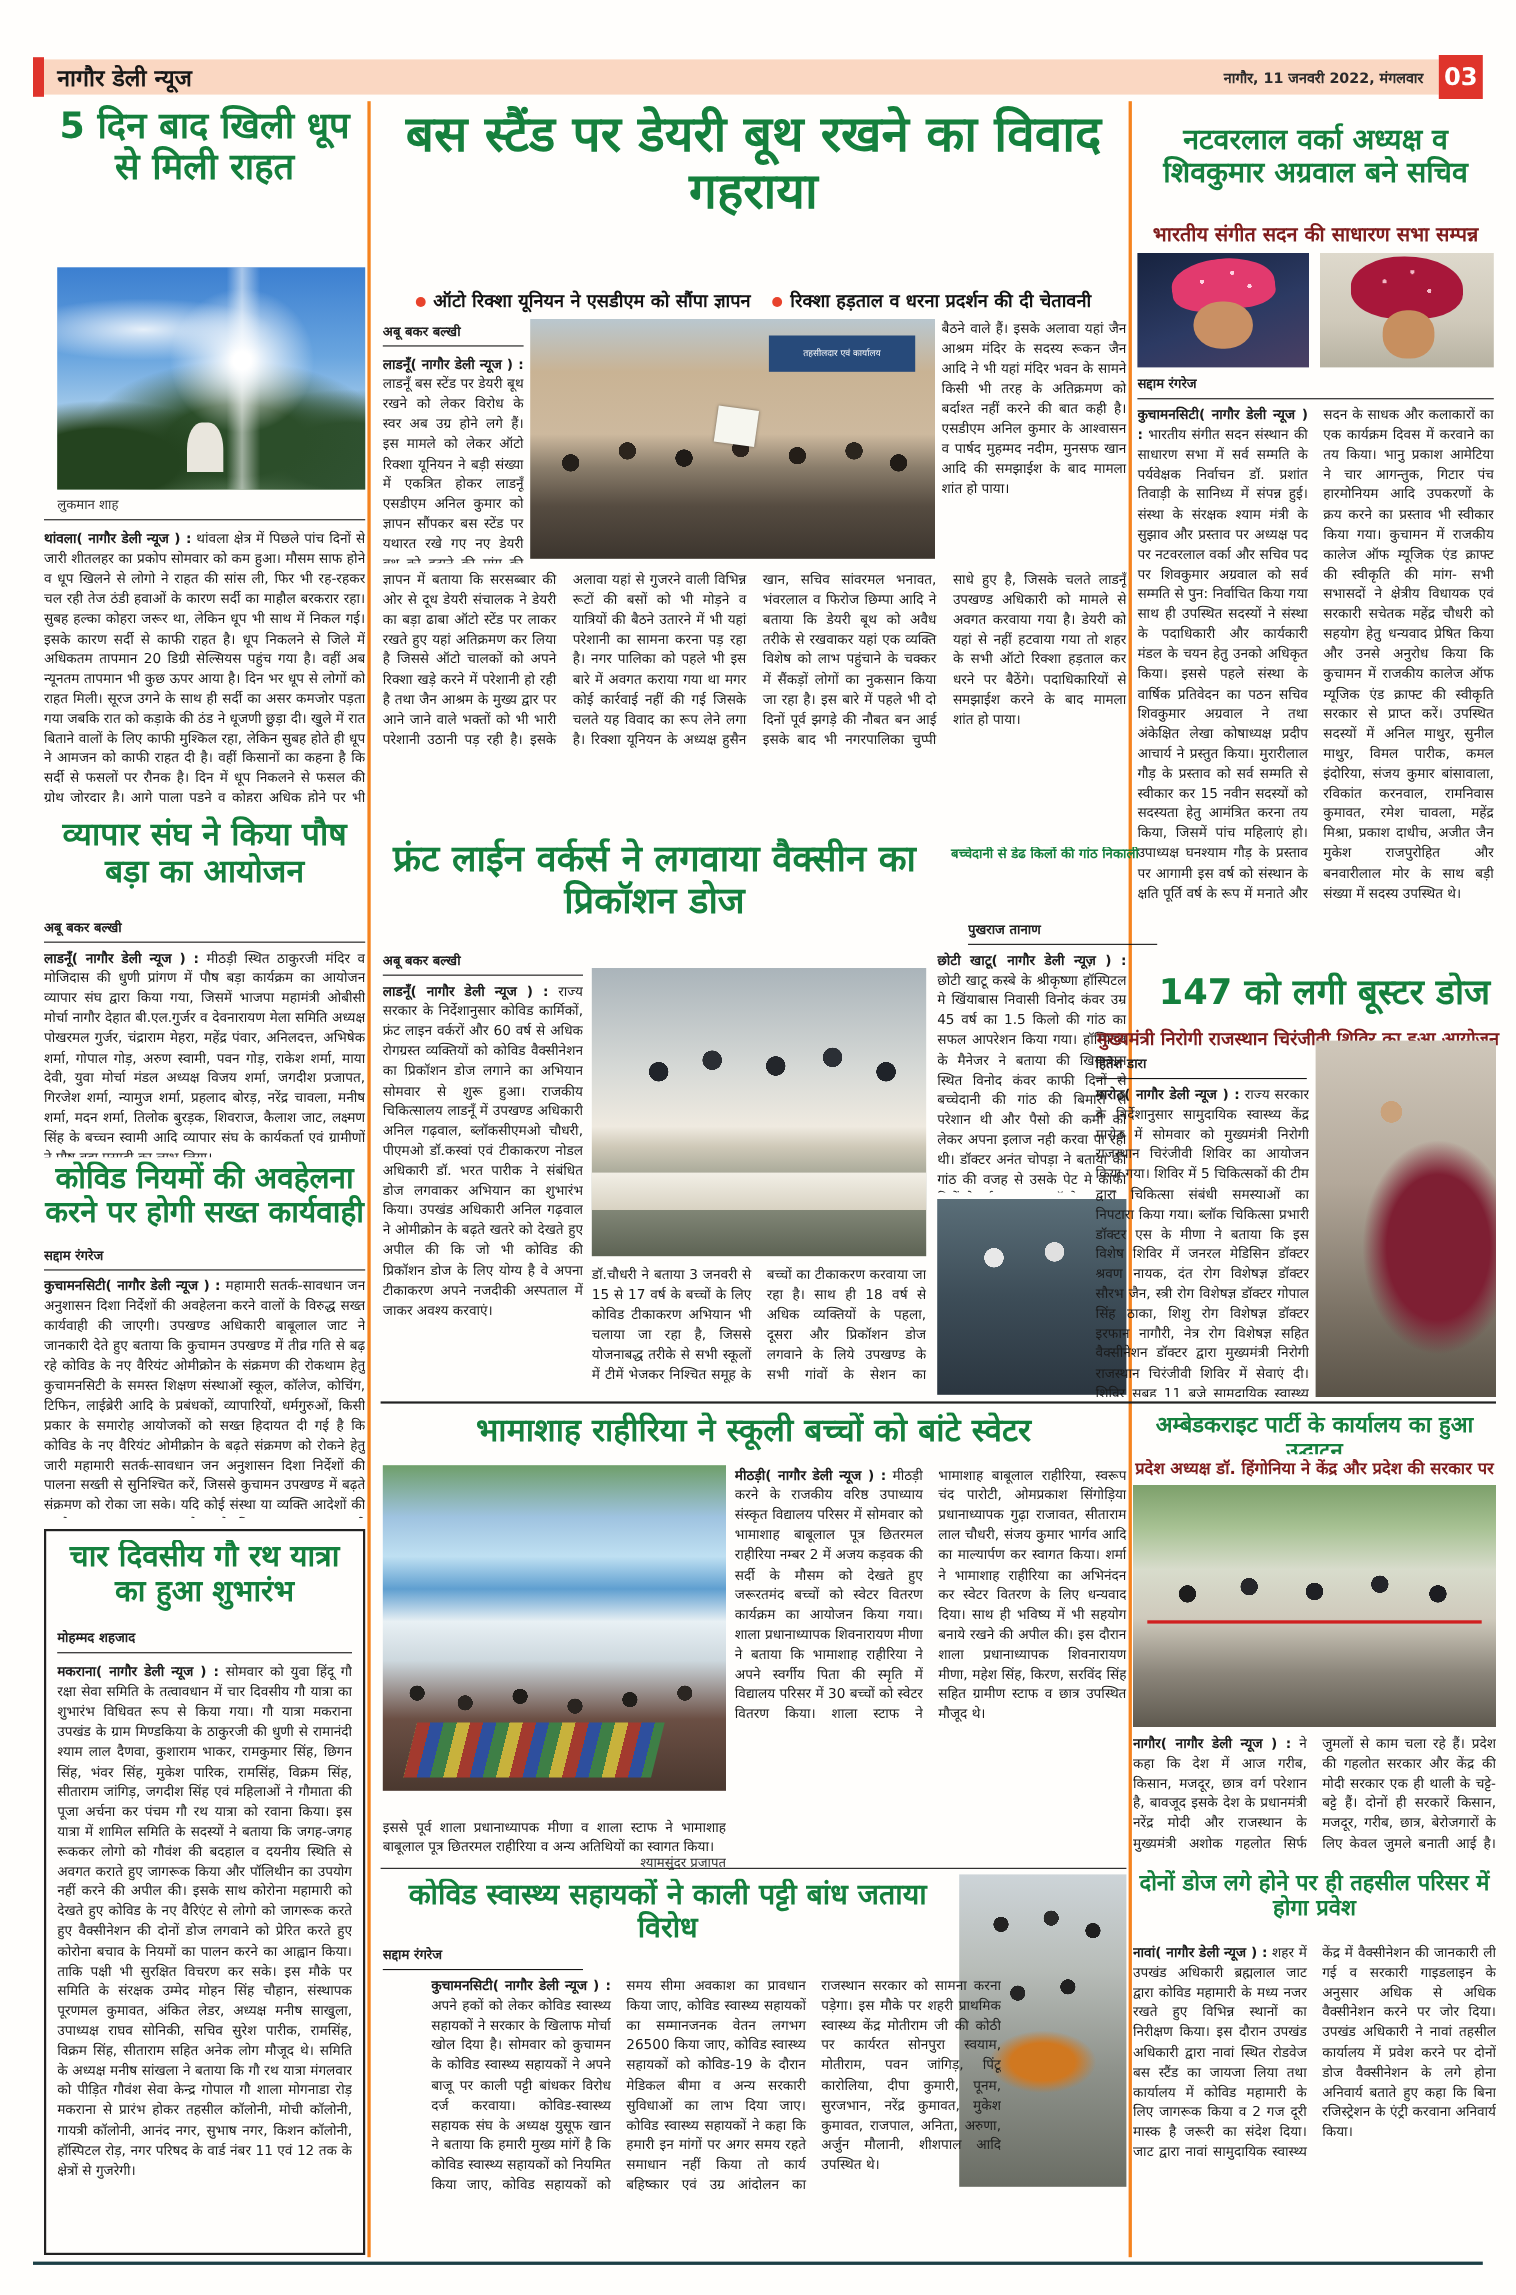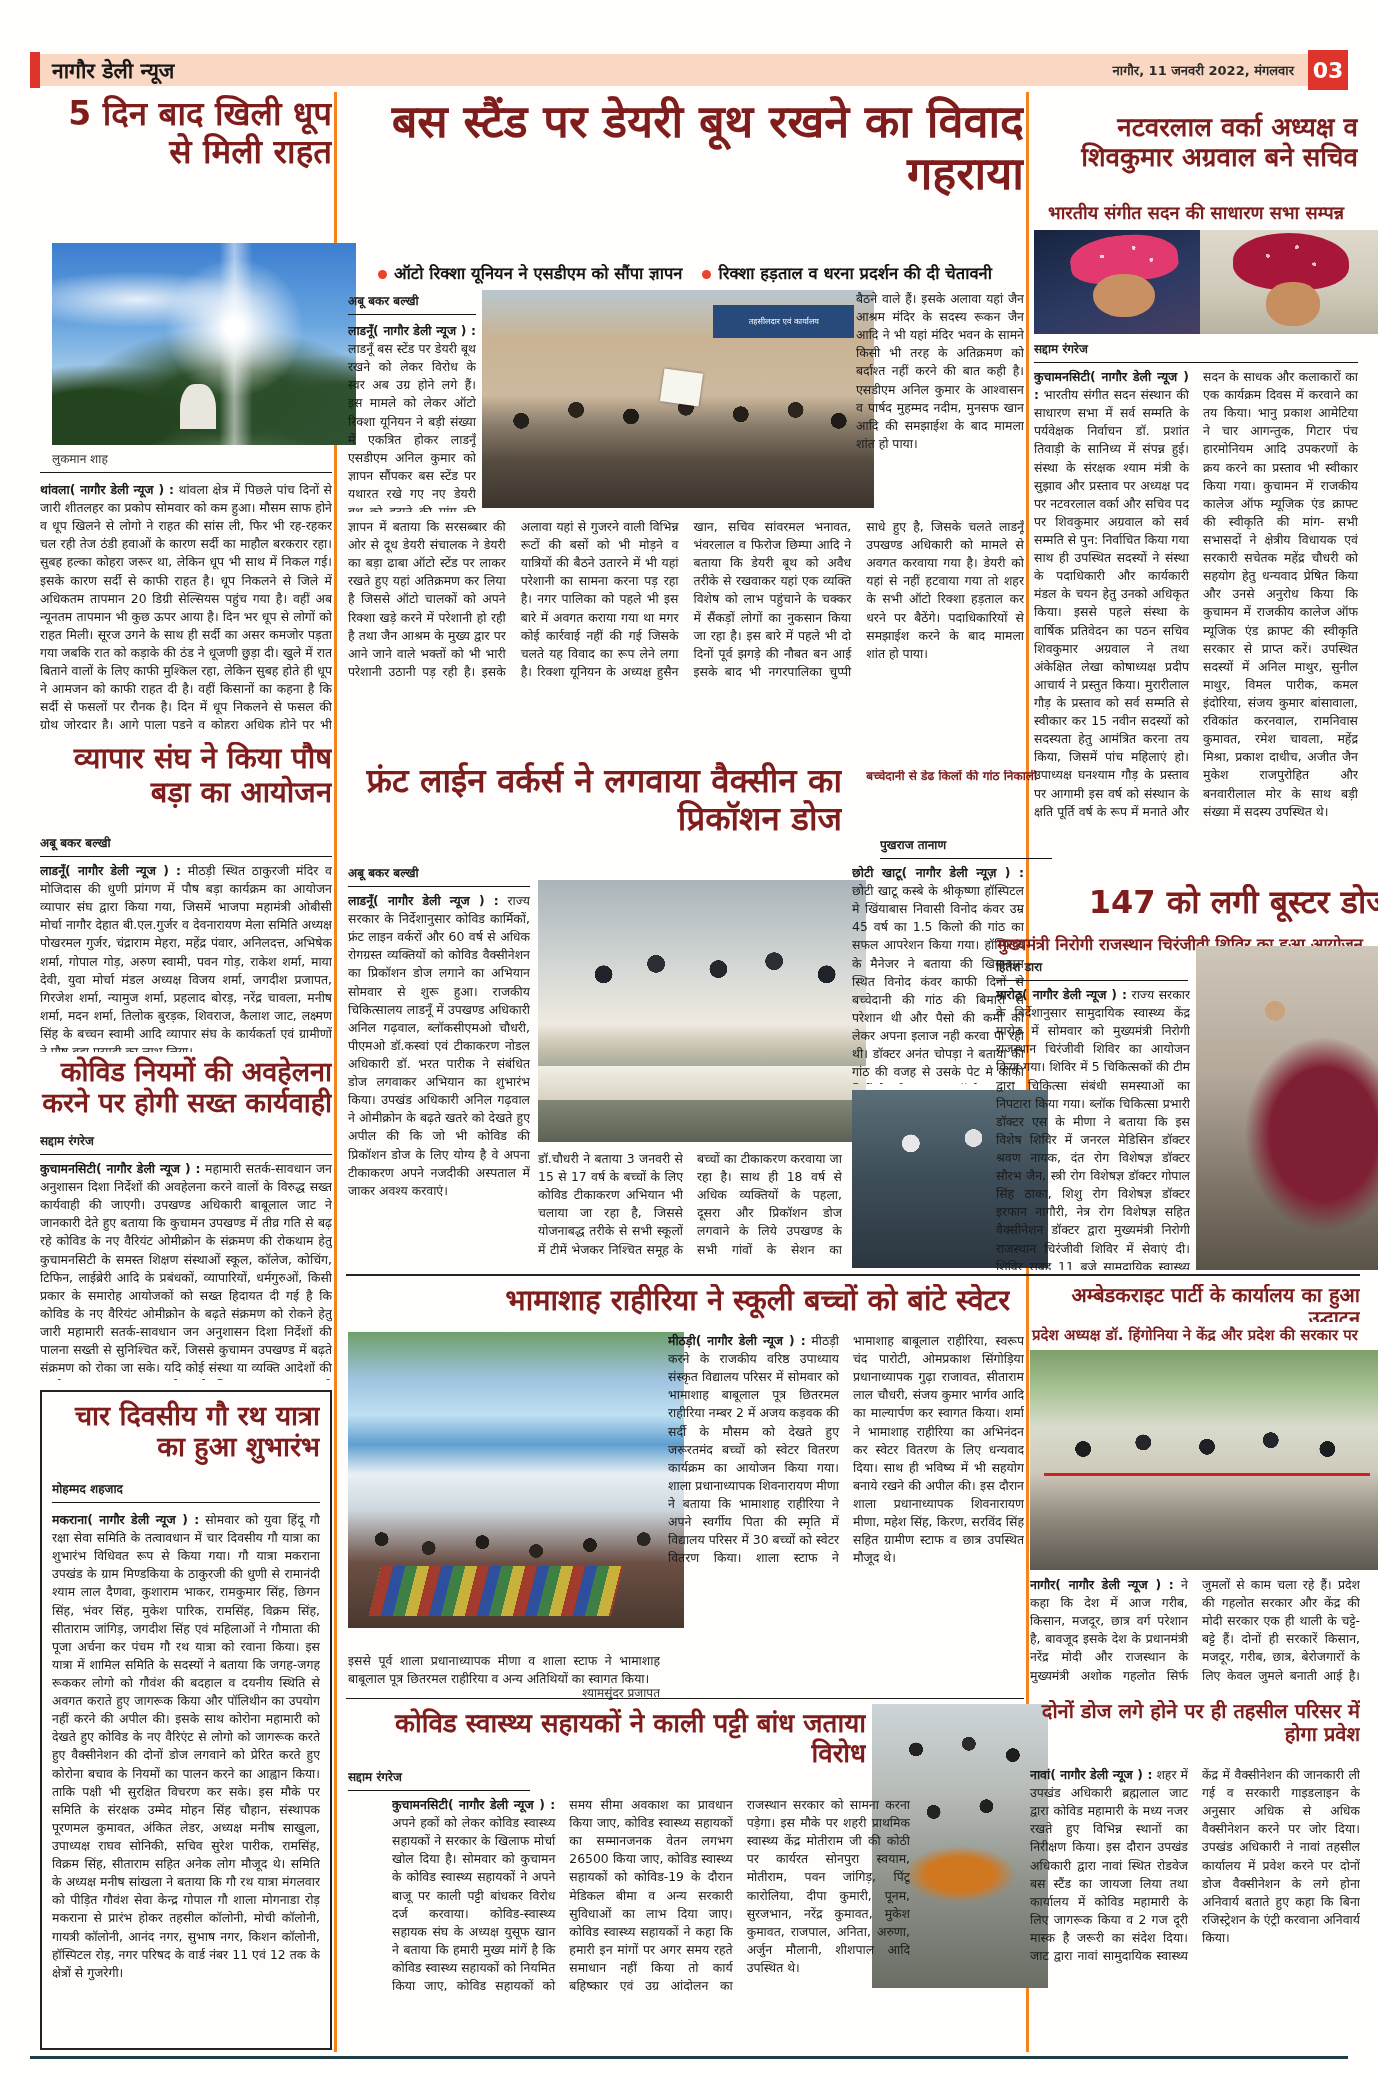--- a/index.html
+++ b/index.html
@@ -1,30 +1,30 @@
 <!DOCTYPE html>
 <html lang="hi"><head>
 <meta charset="utf-8">
 <style>
   html,body{margin:0;padding:0;background:#ffffff;}
   #page{position:relative;width:1378px;height:2086px;background:#fffefc;overflow:hidden;
         font-family:"DejaVu Sans",sans-serif;}
   .abs{position:absolute;}
-  .hl{font-weight:800;color:#7f1d1d;text-align:right;line-height:1.16;overflow:hidden;}
+  .hl{font-weight:800;color:#15803d;text-align:center;line-height:1.16;overflow:hidden;}
   .subhead{font-weight:700;color:#7f1d1d;text-align:center;overflow:hidden;}
   .byline{font-size:12px;color:#222;font-weight:600;border-bottom:1.6px solid #141414;padding-bottom:5px;overflow:hidden;}
   .bodytext{font-size:12.4px;line-height:1.46;text-align:justify;color:#1b1b1b;overflow:hidden;}
   .bodytext .dl{font-weight:700;}
   .caption{font-size:12px;color:#333;overflow:hidden;}
   .cols2{column-count:2;column-gap:14px;}
   .cols3{column-count:3;column-gap:14px;}
   .cols4{column-count:4;column-gap:15px;}
   .vrule{background:#f5831f;width:3px;}
   .hrule{border-top:1.6px solid #1a1a1a;}
-  .photo{position:absolute;overflow:hidden;padding-left:24px;}
+  .photo{position:absolute;overflow:hidden;}
   
   #hdr-bar{left:40px;top:54px;width:1268px;height:32px;background:#fad7c2;display:flex;align-items:center;justify-content:space-between;gap:19px;}
   #hdr-stripe{left:30px;top:52px;width:10px;height:36px;background:#df342b;}
   #hdr-title{font-size:21px;font-weight:800;color:#181818;padding-left:12px;}
   #hdr-date{font-size:13px;font-weight:700;color:#2a2a2a;padding-right:14px;}
   #hdr-pageno{left:1308px;top:50px;width:40px;height:40px;background:#df342b;color:#fff;
       display:flex;align-items:center;justify-content:center;font-size:22px;font-weight:800;}
   
   #ph-sun{background:
     linear-gradient(90deg,rgba(255,255,255,0) 55%,rgba(255,255,255,.55) 60%,rgba(255,255,255,0) 66%),

